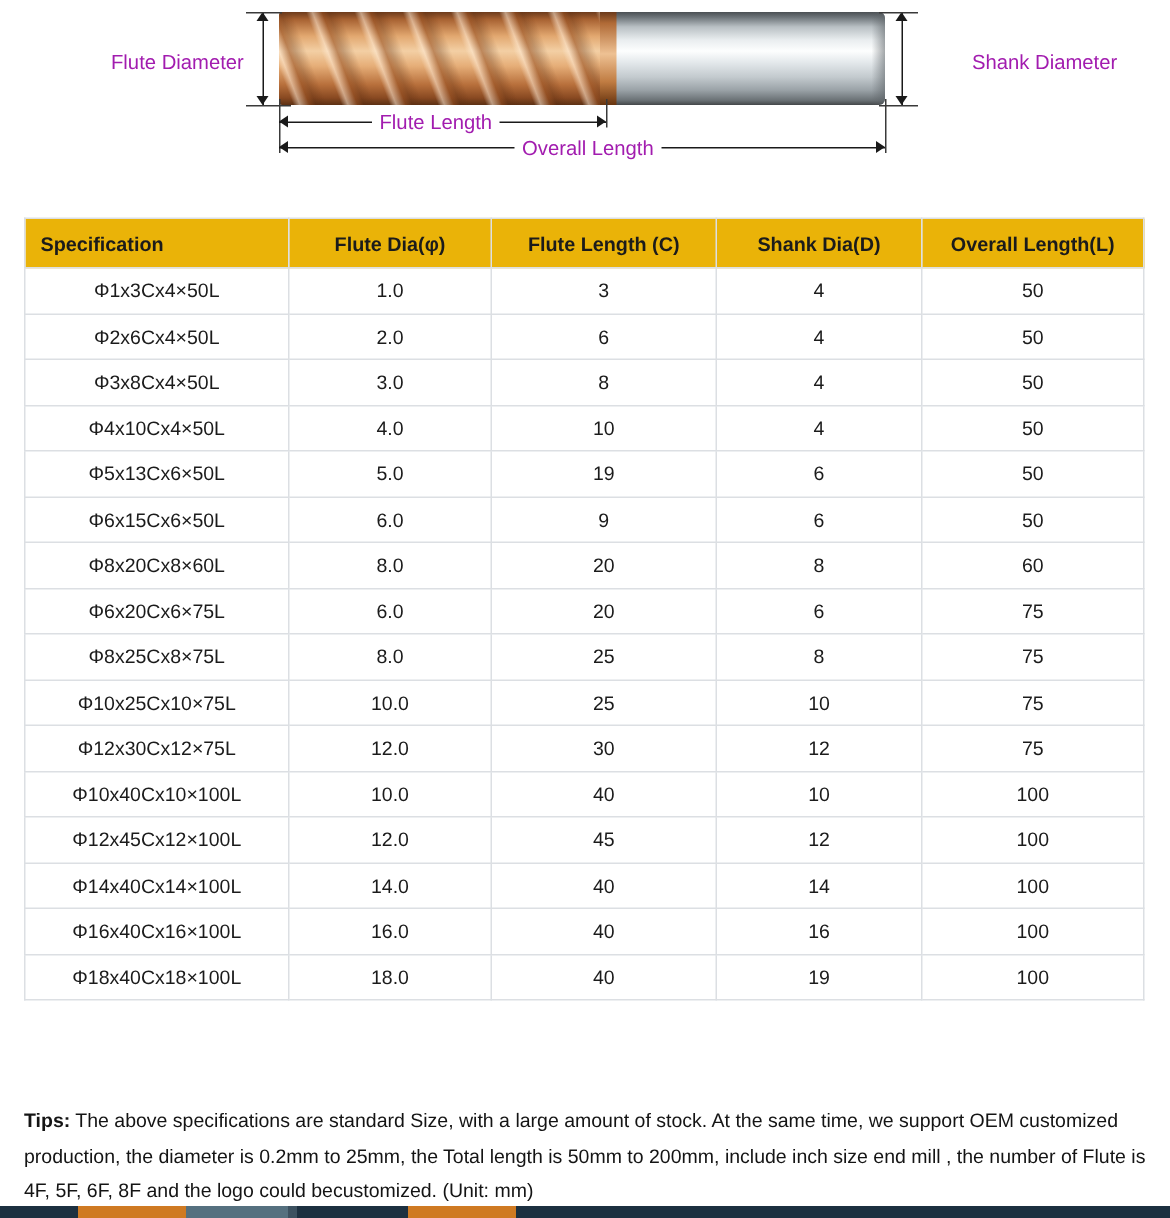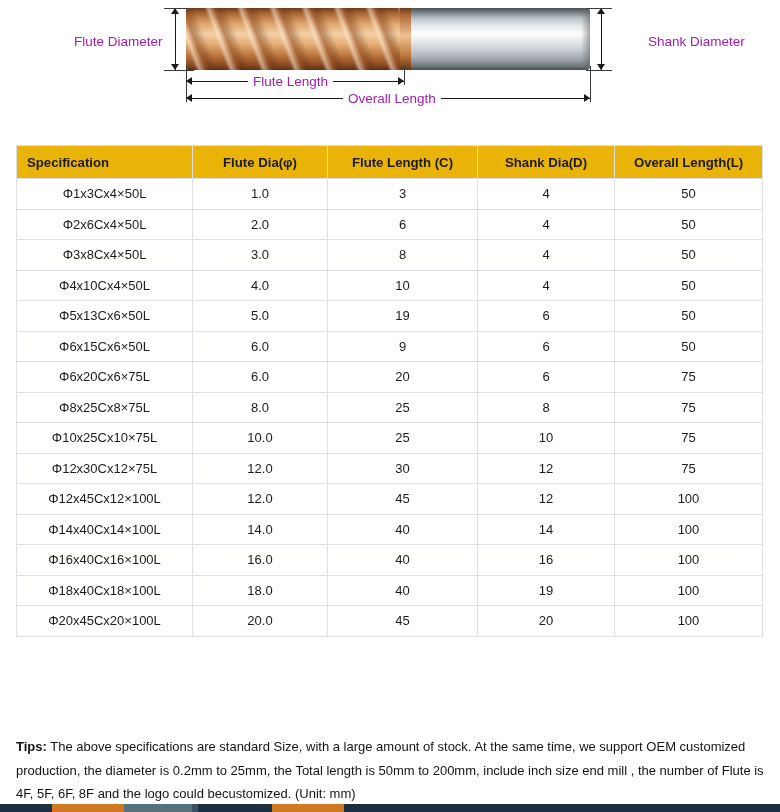--- a/index.html
+++ b/index.html
@@ -207,20 +207,27 @@
             <td>50</td>
           </tr>
           <tr>
             <td class="col-spec">Φ6x15Cx6×50L</td>
             <td>6.0</td>
             <td>9</td>
             <td>6</td>
             <td>50</td>
           </tr>
           <tr>
+            <td class="col-spec">Φ8x20Cx8×60L</td>
+            <td>8.0</td>
+            <td>20</td>
+            <td>8</td>
+            <td>60</td>
+          </tr>
+          <tr>
             <td class="col-spec">Φ6x20Cx6×75L</td>
             <td>6.0</td>
             <td>20</td>
             <td>6</td>
             <td>75</td>
           </tr>
           <tr>
             <td class="col-spec">Φ8x25Cx8×75L</td>
             <td>8.0</td>
             <td>25</td>
@@ -235,20 +242,27 @@
             <td>75</td>
           </tr>
           <tr>
             <td class="col-spec">Φ12x30Cx12×75L</td>
             <td>12.0</td>
             <td>30</td>
             <td>12</td>
             <td>75</td>
           </tr>
           <tr>
+            <td class="col-spec">Φ10x40Cx10×100L</td>
+            <td>10.0</td>
+            <td>40</td>
+            <td>10</td>
+            <td>100</td>
+          </tr>
+          <tr>
             <td class="col-spec">Φ12x45Cx12×100L</td>
             <td>12.0</td>
             <td>45</td>
             <td>12</td>
             <td>100</td>
           </tr>
           <tr>
             <td class="col-spec">Φ14x40Cx14×100L</td>
             <td>14.0</td>
             <td>40</td>
@@ -260,27 +274,20 @@
             <td>16.0</td>
             <td>40</td>
             <td>16</td>
             <td>100</td>
           </tr>
           <tr>
             <td class="col-spec">Φ18x40Cx18×100L</td>
             <td>18.0</td>
             <td>40</td>
             <td>19</td>
-            <td>100</td>
-          </tr>
-          <tr>
-            <td class="col-spec">Φ20x45Cx20×100L</td>
-            <td>20.0</td>
-            <td>45</td>
-            <td>20</td>
             <td>100</td>
           </tr>
         </tbody>
     </table>
   </div>
 
   <div id="tips">
     <b>Tips:</b><span> The above specifications are standard Size, with a large amount of stock. At the same time, we support OEM customized production, the diameter is 0.2mm to 25mm, the Total length is 50mm to 200mm, include inch size end mill , the number of Flute is 4F, 5F, 6F, 8F and the logo could becustomized. (Unit: mm)</span>
   </div>
 

